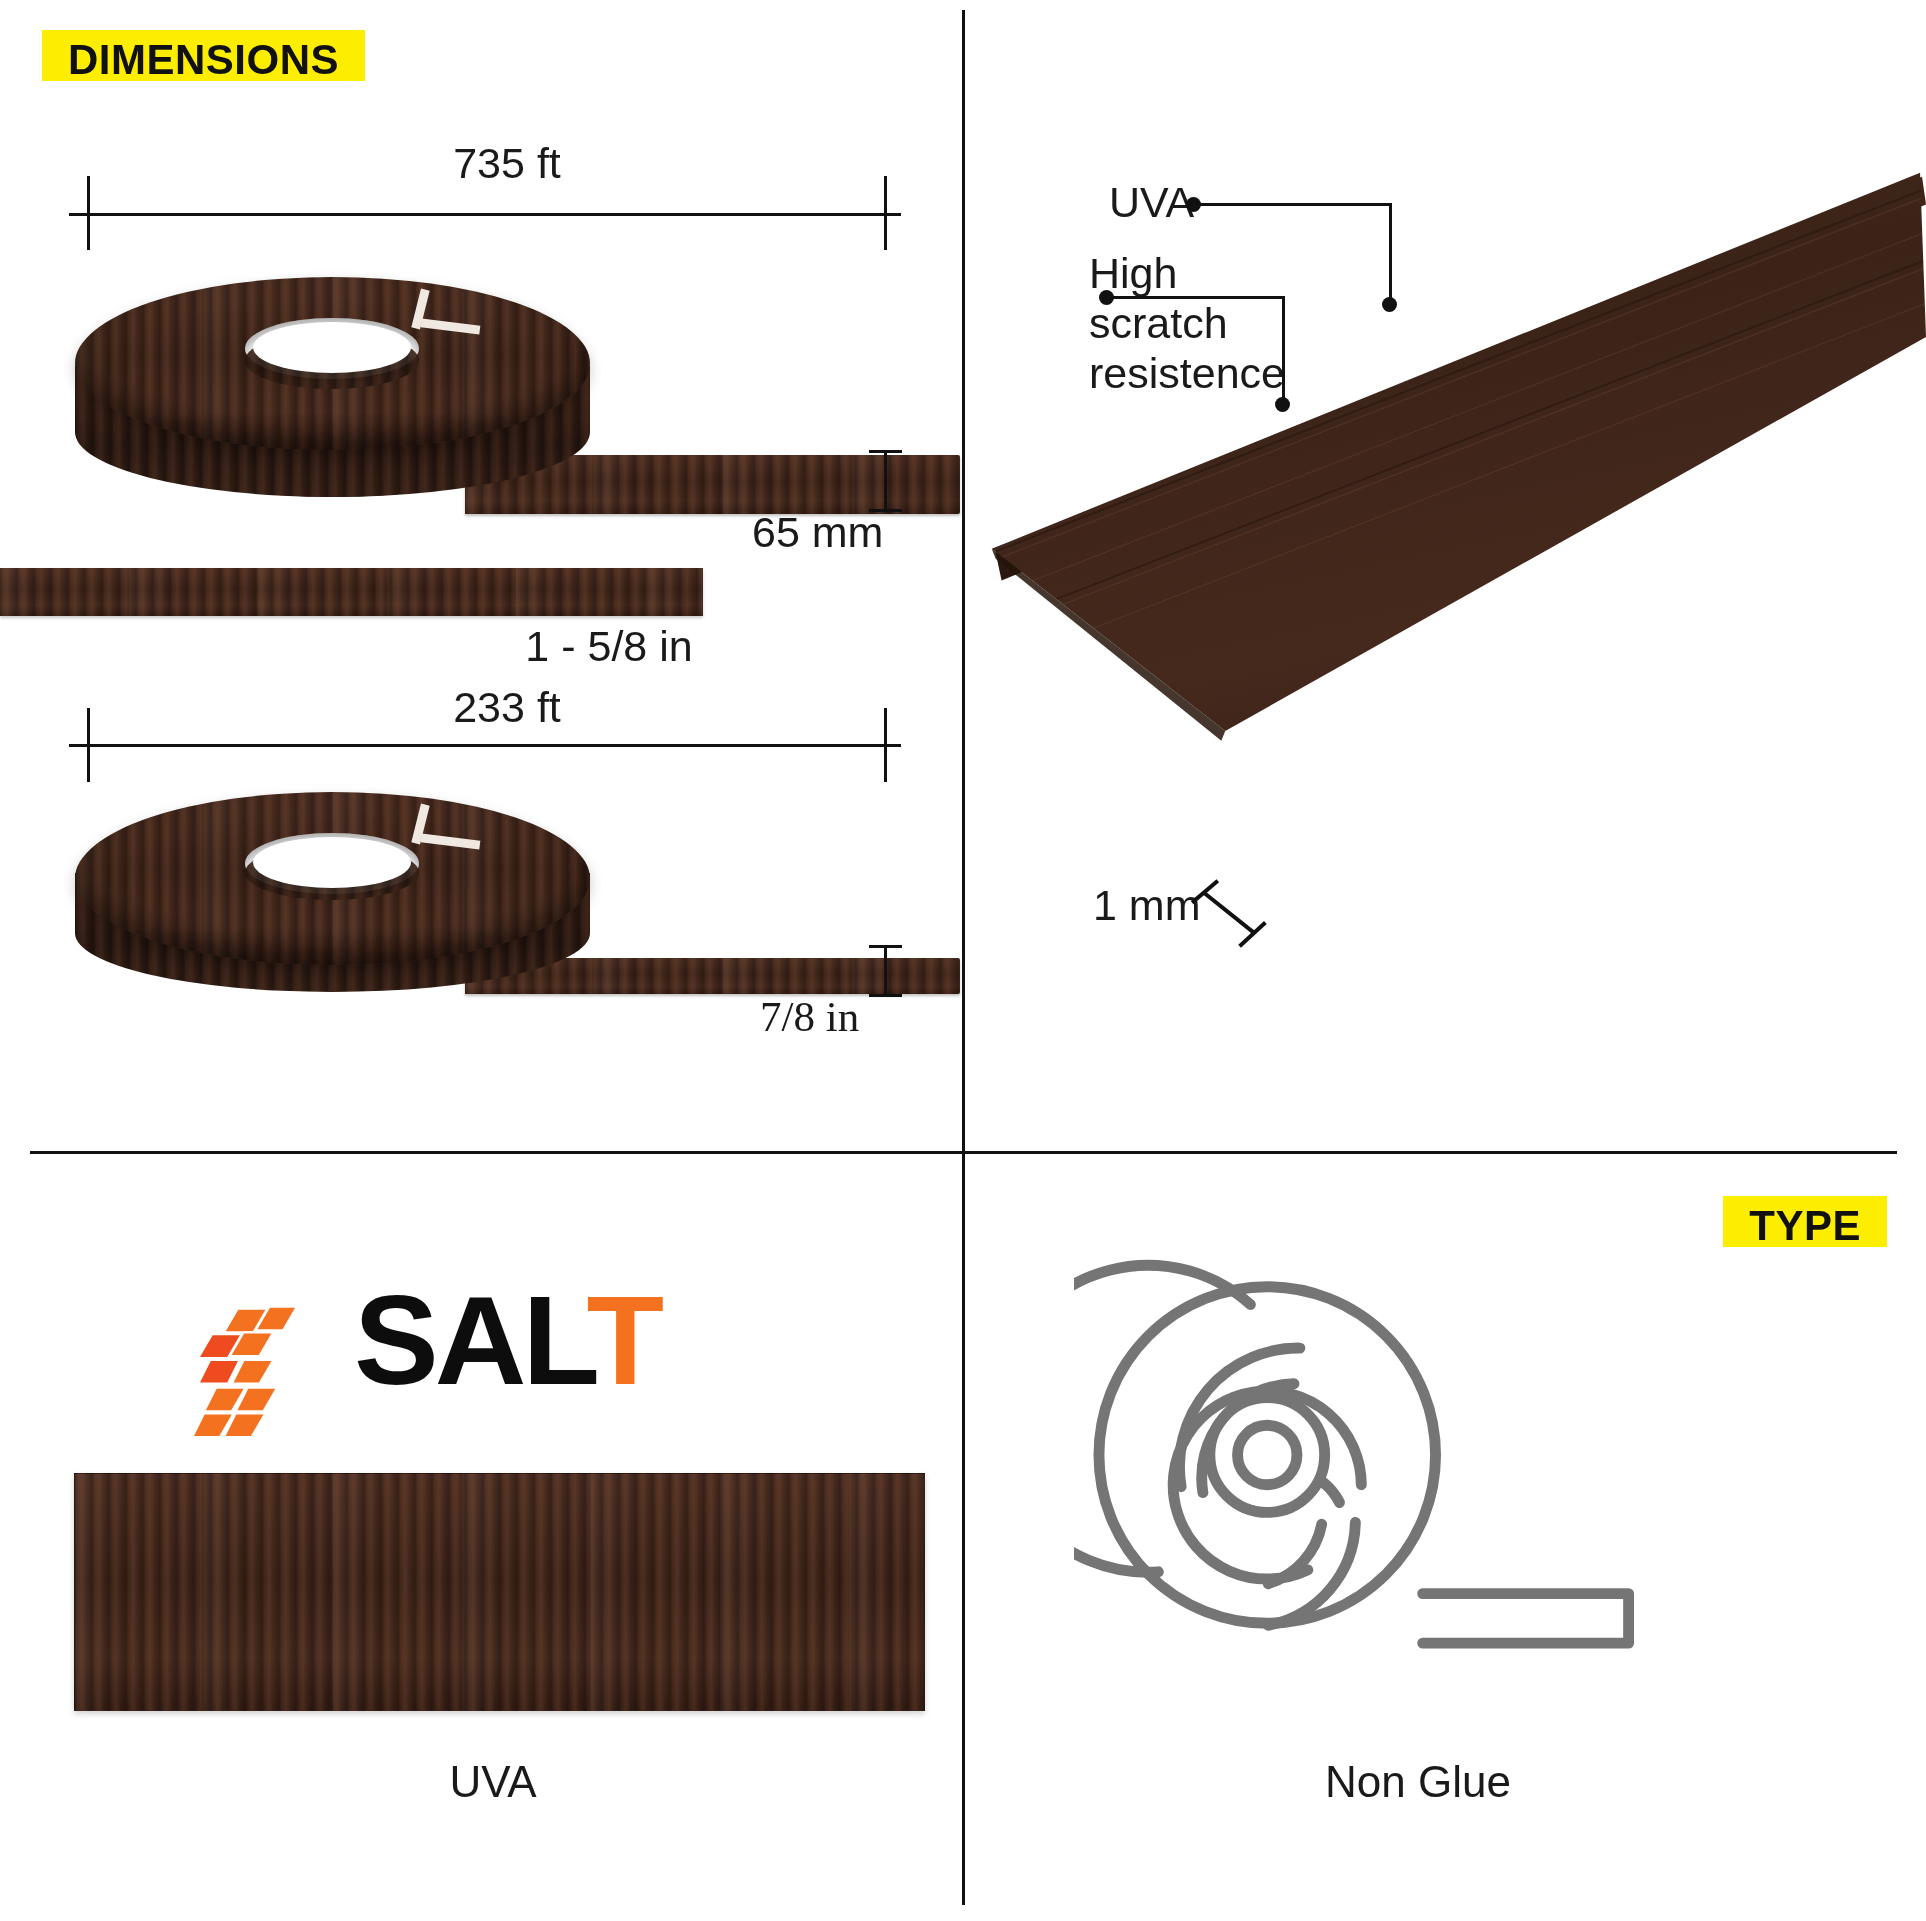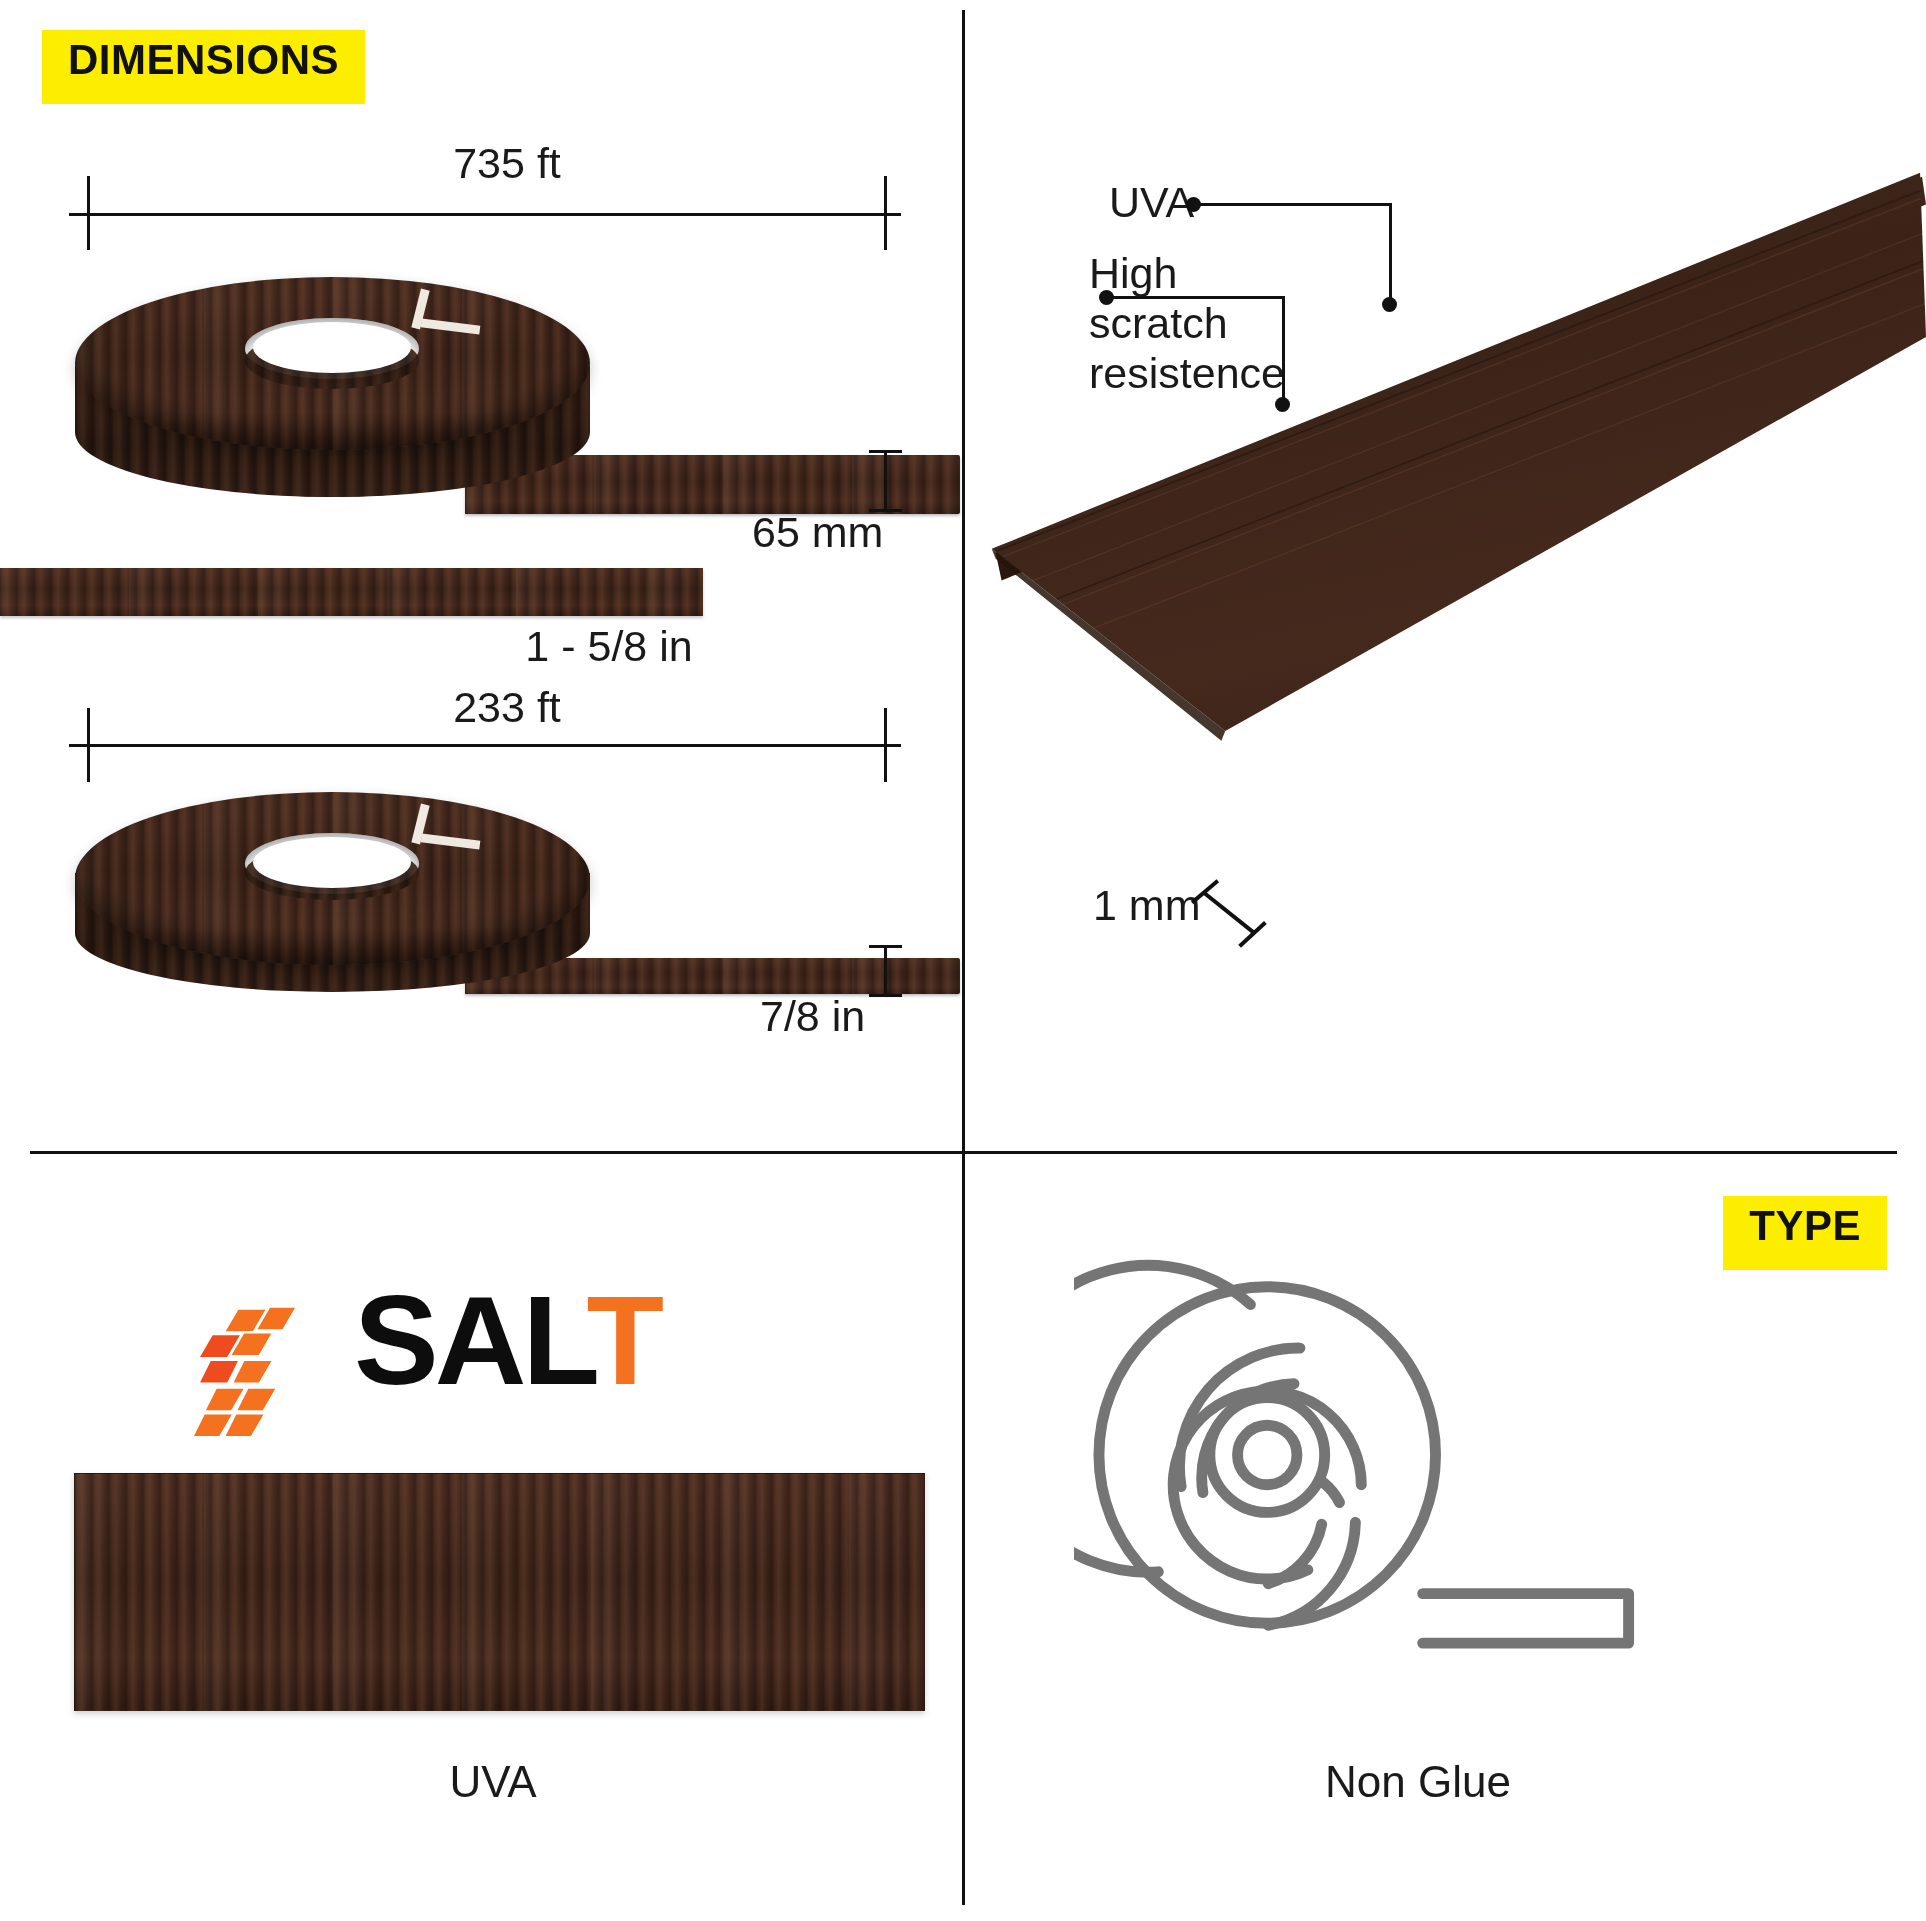--- a/index.html
+++ b/index.html
@@ -45,21 +45,21 @@
   }
 
   
   .badge {
     position: absolute;
     background: #fdee00;
     color: #111111;
     font-size: 42px;
     font-weight: bold;
     letter-spacing: 0.5px;
-    padding: 9px 26px 23px 26px;
+    padding: 9px 26px 0 26px;
     white-space: nowrap;
     line-height: 1.0;
   }
   #badge-dimensions { left: 42px; top: 30px; }
   #badge-features   { left: 1022px; top: 30px; }
   #badge-brand      { left: 42px; top: 1196px; }
   #badge-type       { right: 40px; top: 1196px; }
 
   
   .label {
@@ -246,21 +246,21 @@
     <div class="hole" style="left:184px; top:55px; width:158px; height:51px;"></div>
 
     <div class="seam" style="left:347px; top:22px; width:9px; height:40px; transform:rotate(14deg);"></div>
     <div class="seam" style="left:352px; top:55px; width:59px; height:9px; transform:rotate(7deg);"></div>
   </div>
 
   <div class="dim-vline" style="left:884px; top:945px; height:51px;"></div>
   <div class="dim-hcap" style="left:869px; top:945px; width:33px;"></div>
   <div class="dim-hcap" style="left:869px; top:994px; width:33px;"></div>
 
-  <div class="label" style="left:760px; top:992px;">7/8 in</div>
+  <div class="label" style="left:760px; top:992px;font-family:Liberation Serif, serif;">7/8 in</div>
 
   <svg style="position:absolute; left:962px; top:129px; width:964px; height:802px;" viewBox="0 0 974 810">
     <defs>
       <linearGradient id="plankTop" x1="0" y1="0" x2="0.25" y2="1">
         <stop offset="0%" stop-color="#4c2e21"></stop>
         <stop offset="35%" stop-color="#3b2318"></stop>
         <stop offset="70%" stop-color="#46291d"></stop>
         <stop offset="100%" stop-color="#2e1a12"></stop>
       </linearGradient>
       <linearGradient id="plankEdge" x1="0" y1="0" x2="1" y2="0">

